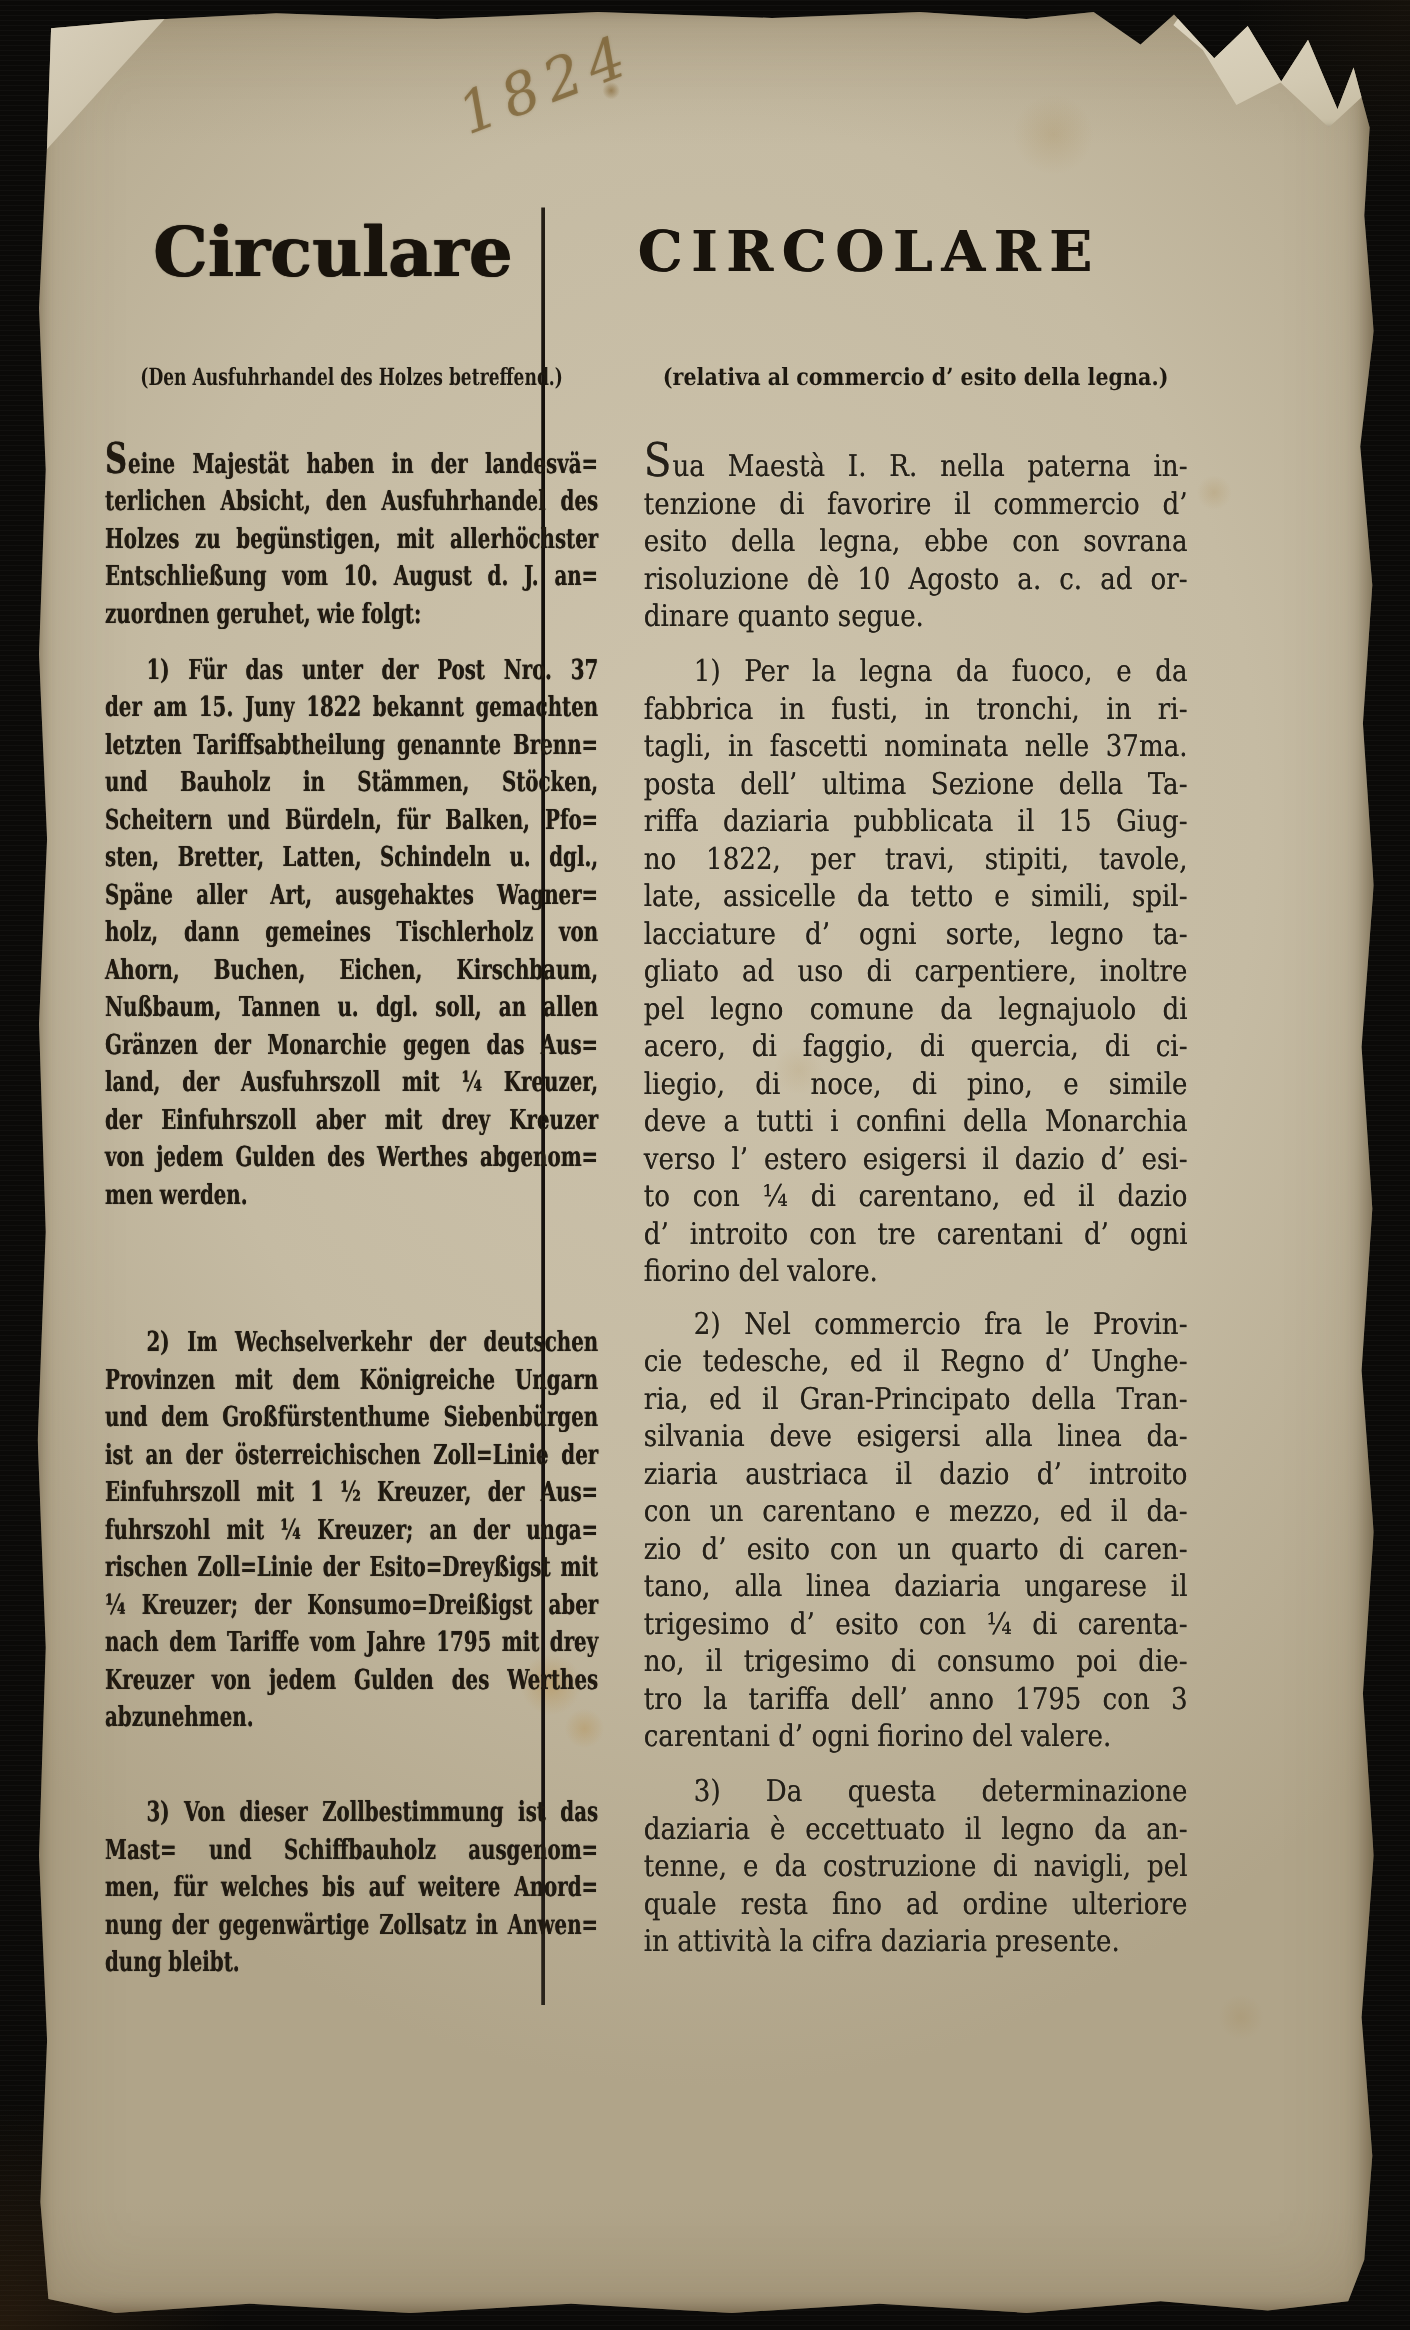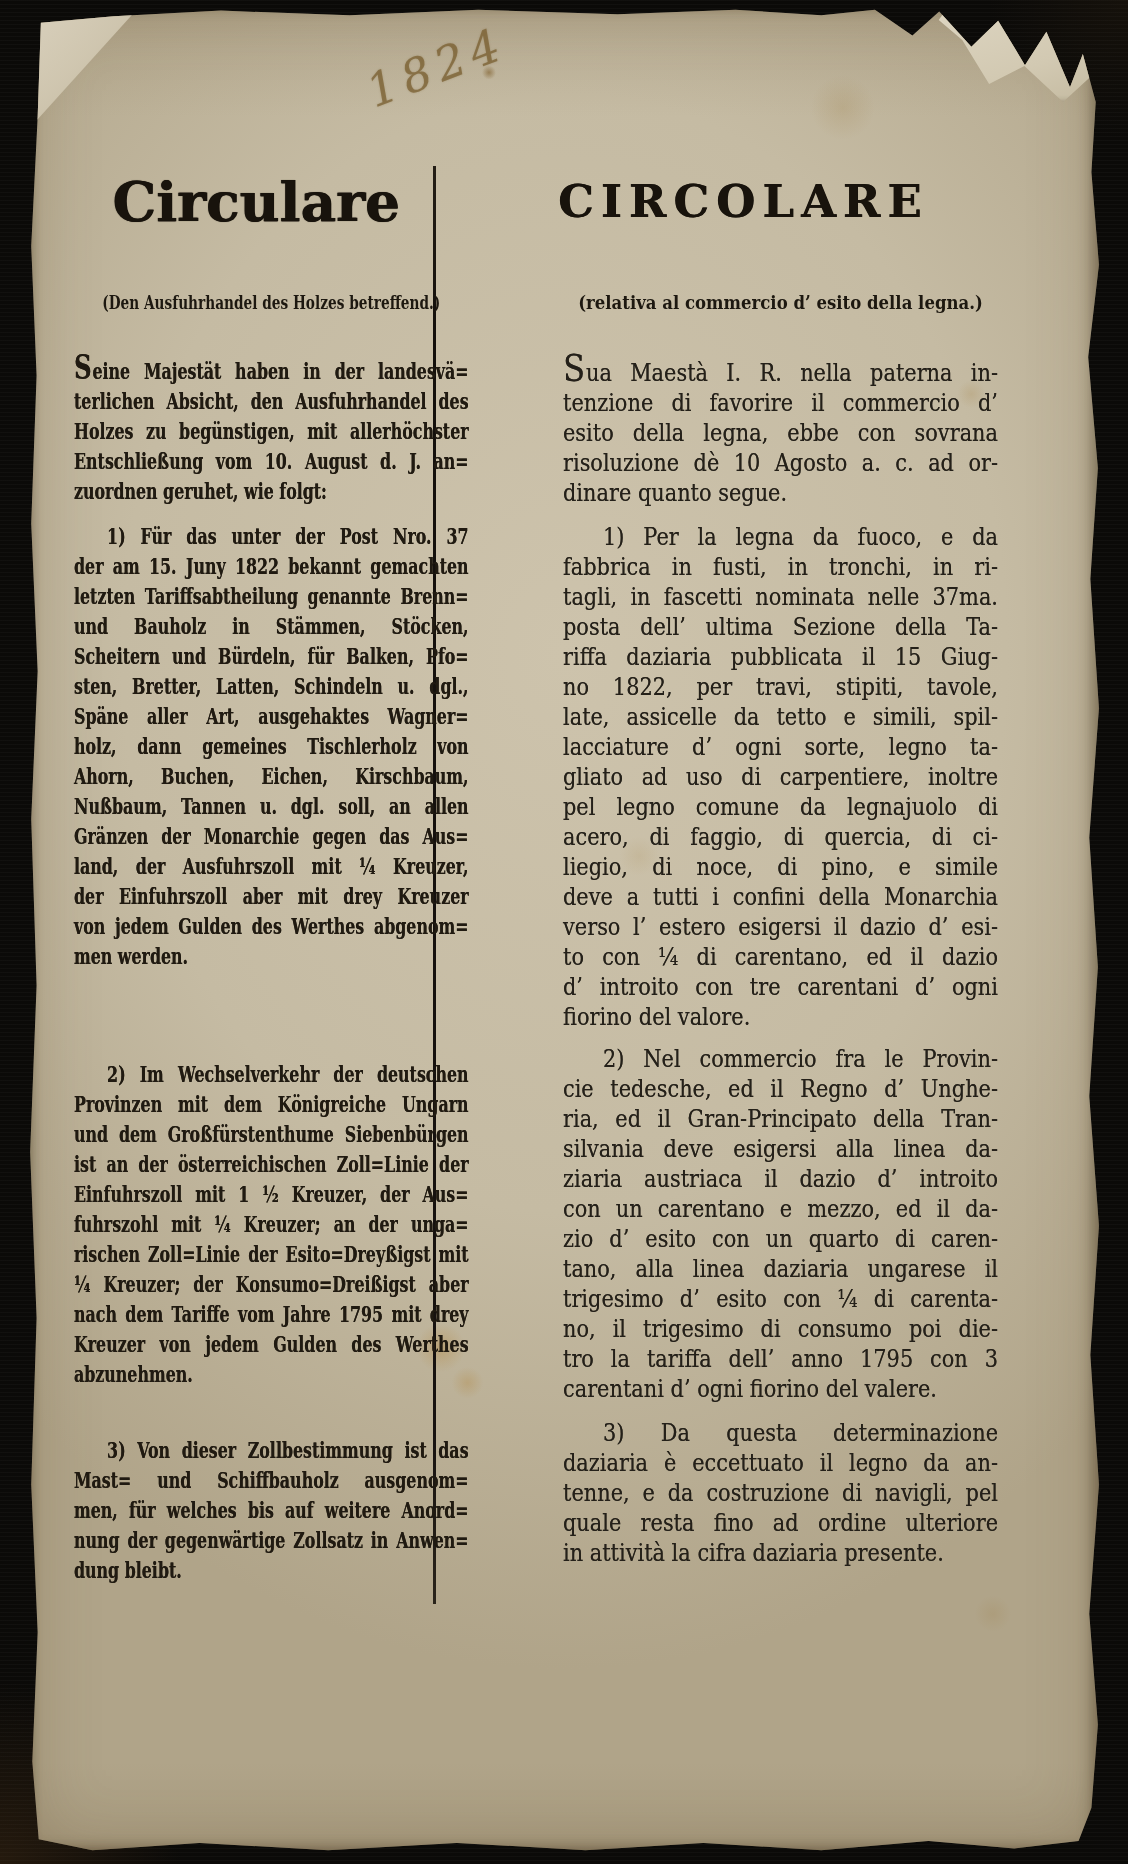--- a/index.html
+++ b/index.html
@@ -59,22 +59,22 @@
     font-family: "DejaVu Serif", serif; font-style: italic;
     font-size: 46px; letter-spacing: 7px;
     color: rgba(122,96,50,0.72);
     text-shadow: 0 0 2px rgba(122,96,50,0.35);
   }
   .column-divider {
     position: absolute; left: 405px; top: 160px; width: 3px; height: 1438px;
     background: linear-gradient(180deg, #241e16, #130f0b 12%, #171210 88%, #2a241b);
   }
   .col { position: absolute; top: 164px; color: #221c13; }
-  .col-de { left: 46px; width: 400px; }
-  .col-it { left: 487px; width: 440px; margin-left: 48px; }
+  .col-de { left: 56px; width: 400px; }
+  .col-it { left: 487px; width: 440px; }
   .title { font-weight: bold; white-space: nowrap; text-align: center; color: #18130c; }
   .title-de {
     width: 364px; font-size: 55px; line-height: 64px; letter-spacing: 0px;
     text-shadow: 0.8px 0 0 #18130c, 0 0 1px rgba(24,19,12,0.6);
   }
   .title-it {
     width: 340px; margin-left: -5px; font-size: 45px; line-height: 64px; letter-spacing: 7px;
     text-shadow: 0.5px 0 0 #18130c;
   }
   .inner { transform-origin: 0 0; }

